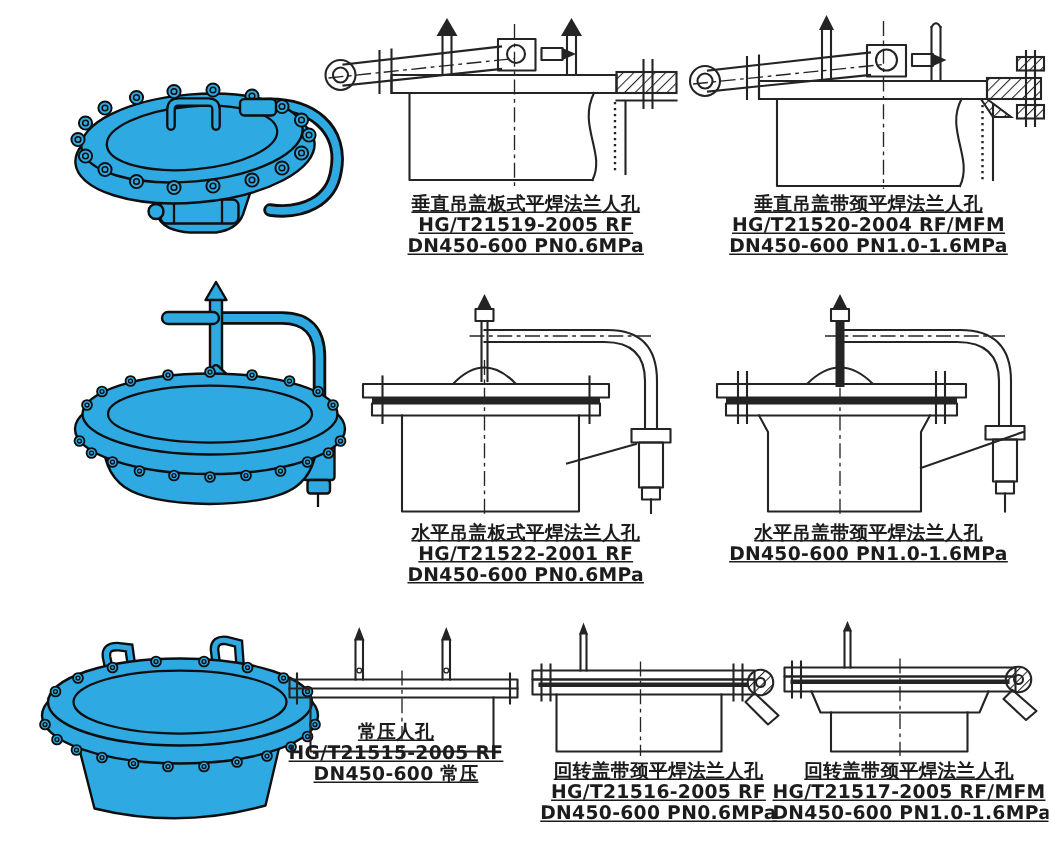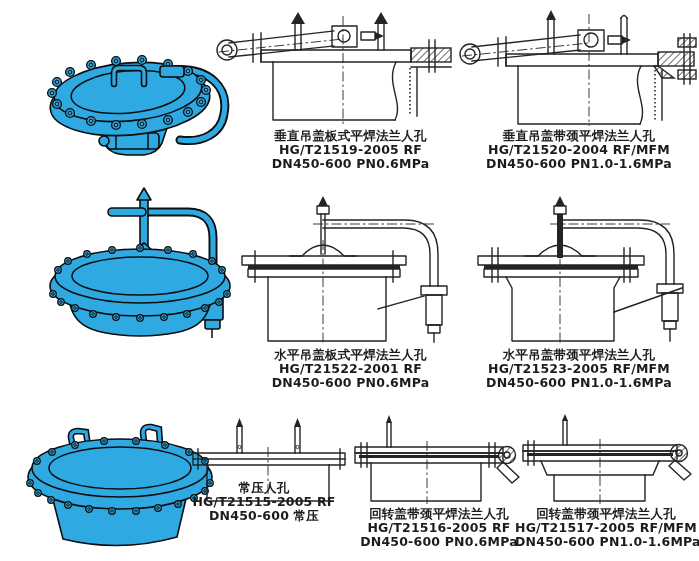--- a/index.html
+++ b/index.html
@@ -1,19 +1,19 @@
 <!DOCTYPE html>
 <html><head>
 <meta charset="utf-8">
 <style>
   html,body{margin:0;padding:0;}
   body{background:#ffffff;font-family:"DejaVu Sans","Liberation Sans",sans-serif;}
   #canvas{position:relative;width:699px;height:561px;background:#ffffff;overflow:hidden;}
   .abs{position:absolute;}
-  .caption{text-align:center;color:#1c1c1c;font-weight:bold;font-size:12.5px;line-height:14px;letter-spacing:0.2px;}
+  .caption{text-align:center;color:#1c1c1c;font-weight:bold;font-size:12.5px;line-height:14px;letter-spacing:0.2px;text-decoration:underline;}
   .caption div{white-space:nowrap;}
   
   svg .s{fill:none;stroke:#242424;stroke-width:1.4;stroke-linejoin:round;stroke-linecap:square;}
   svg .thin{fill:none;stroke:#242424;stroke-width:0.9;}
   svg .cl{fill:none;stroke:#242424;stroke-width:0.9;stroke-dasharray:10 3 2.5 3;}
   svg .dot{fill:none;stroke:#242424;stroke-width:1.6;stroke-dasharray:1.5 2.5;}
   svg .fd{fill:#242424;stroke:none;}
   svg .hb{fill:url(#hatch);stroke:#242424;stroke-width:1.4;}
   
   svg .bf{fill:#2fa9e2;stroke:#0e0e0e;stroke-width:1.6;stroke-linejoin:round;}
@@ -304,21 +304,20 @@
     <line class="s" x1="152" y1="116" x2="220" y2="92"></line>
   </svg>
 
   <div class="abs caption" style="left:238px;top:348px;width:225px">
     <div>水平吊盖板式平焊法兰人孔</div>
     <div>HG/T21522-2001 RF</div>
     <div>DN450-600 PN0.6MPa</div>
   </div>
   <div class="abs caption" style="left:463px;top:348px;width:232px">
     <div>水平吊盖带颈平焊法兰人孔</div>
-    <div>HG/T21523-2005 RF/MFM</div>
     <div>DN450-600 PN1.0-1.6MPa</div>
   </div>
 
   <svg class="abs" style="left:22px;top:406px" width="195" height="150" viewBox="0 0 195 150">
     <g>
       <path class="bt2" d="M54,56 L49,32 Q48,25 56,25 L64,26 L66,40"></path>
       <path class="bi2" d="M54,56 L49,32 Q48,25 56,25 L64,26 L66,40"></path>
     </g>
     <g>
       <path class="bt2" d="M124,52 L121,27 Q121,20 129,21 L137,23 L138,37"></path>

